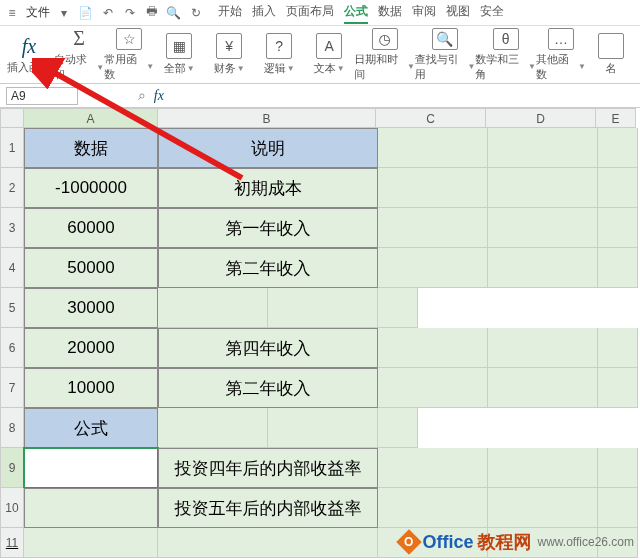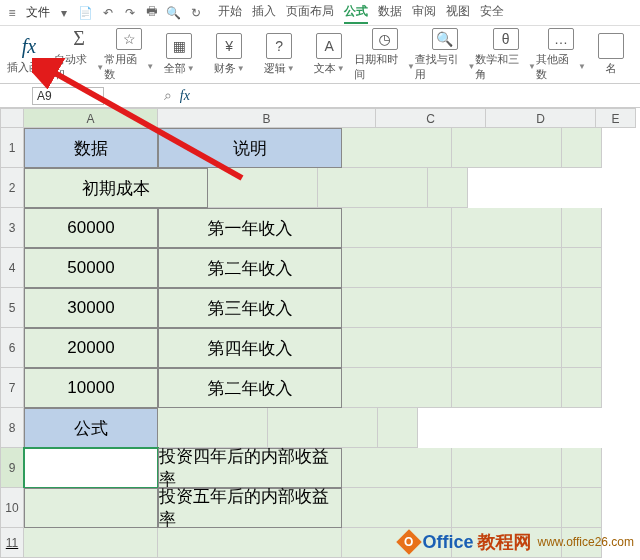--- a/index.html
+++ b/index.html
@@ -9,44 +9,44 @@
 .menubar .tabs{display:flex;gap:10px;margin-left:8px}
 .menubar .tab{color:#555;padding:2px 0}
 .menubar .tab.active{color:#2e9b5b;font-weight:bold;border-bottom:2px solid #2e9b5b}
 .ribbon{height:58px;background:#fff;border-bottom:1px solid #ccc;display:flex;align-items:center;padding:0 4px}
 .rbtn{display:flex;flex-direction:column;align-items:center;justify-content:center;min-width:50px;height:54px;font-size:11px;color:#555;gap:2px}
 .rbtn .ric{width:26px;height:26px;border:1px solid #888;border-radius:2px;display:flex;align-items:center;justify-content:center;font-size:14px;color:#555}
 .rbtn .lab{display:flex;align-items:center;gap:1px}
 .rbtn .dd{font-size:8px;color:#888}
 .fx{font-style:italic;font-family:serif;font-size:20px;color:#0c4a6e}
 .sigma{font-family:serif;font-size:20px;color:#555}
-.namebar{height:24px;border-bottom:1px solid #ccc;display:flex;align-items:center;padding-left:32px;gap:60px;font-size:12px}
+.namebar{height:24px;border-bottom:1px solid #ccc;display:flex;align-items:center;padding-left:6px;gap:60px;font-size:12px}
 .namebox{border:1px solid #bbb;width:72px;height:18px;padding:0 4px;display:flex;align-items:center;color:#333;background:#fff}
 .fxbar{display:flex;align-items:center;gap:8px;color:#888}
 .fxbar .m{font-size:14px}
 .grid{position:relative}
 .colhdrs{display:flex;height:20px}
 .rh-spacer{width:24px;border:1px solid #ccc;background:#eef0f0}
 .ch{border:1px solid #ccc;border-left:none;background:#eef0f0;text-align:center;font-size:12px;color:#555;line-height:20px}
 .chA{width:134px}.chB{width:218px}.chC{width:110px}.chD{width:110px}.chE{width:40px}
 .rows{}
 .row{display:flex;height:40px}
 .rowh{width:24px;border:1px solid #ccc;border-top:none;background:#eef0f0;text-align:center;font-size:12px;color:#555;display:flex;align-items:center;justify-content:center}
 .cell{border:1px solid #ccc;border-left:none;border-top:none;display:flex;align-items:center;justify-content:center;font-size:17px;color:#000;background:#e2efde}
-.cA{width:134px}.cB{width:184px}.cC{width:110px}.cD{width:110px}.cE{width:40px}
+.cA{width:134px}.cB{width:220px}.cC{width:110px}.cD{width:110px}.cE{width:40px}
 .hdr{background:#bcd0e8;border:1px solid #888}
 .box{border:1px solid #888}
 .sel{outline:2px solid #2e9b5b;outline-offset:-1px;background:#fff}
 .selhdr{background:#d9ead3}
 .arrow{position:absolute;top:58px;left:32px;width:230px;height:130px;pointer-events:none;z-index:50}
 .arrow svg{width:100%;height:100%}
 .wm{position:absolute;right:6px;bottom:6px;font-size:18px;color:#1a5fb4;font-weight:bold;display:flex;align-items:center;gap:4px}
 .wm .sq{width:18px;height:18px;background:#e8711a;color:#fff;display:flex;align-items:center;justify-content:center;transform:rotate(45deg)}
 .wm .sq span{transform:rotate(-45deg);font-size:12px}
-.wm .sub{font-size:12px;color:#a16207;font-weight:normal;margin-left:2px}
+.wm .sub{font-size:12px;color:#737373;font-weight:normal;margin-left:2px}
 </style>
 </head>
 <body>
 
 <div class="menubar">
   <span class="ico">≡</span>
   <span>文件</span>
   <span class="ico">▾</span>
   <span class="ico">📄</span>
   <span class="ico">↶</span>
@@ -172,20 +172,21 @@
       <div class="row">
         <div class="rowh">1</div>
         <div class="cell cA hdr">数据</div>
         <div class="cell cB hdr">说明</div>
         <div class="cell cC"></div>
         <div class="cell cD"></div>
         <div class="cell cE"></div>
       </div>
       <div class="row">
         <div class="rowh">2</div>
+        <div class="cell cA box">-1000000</div>
         <div class="cell cB box">初期成本</div>
         <div class="cell cC"></div>
         <div class="cell cD"></div>
         <div class="cell cE"></div>
       </div>
       <div class="row">
         <div class="rowh">3</div>
         <div class="cell cA box">60000</div>
         <div class="cell cB box">第一年收入</div>
         <div class="cell cC"></div>
@@ -196,21 +197,20 @@
         <div class="rowh">4</div>
         <div class="cell cA box">50000</div>
         <div class="cell cB box">第二年收入</div>
         <div class="cell cC"></div>
         <div class="cell cD"></div>
         <div class="cell cE"></div>
       </div>
       <div class="row">
         <div class="rowh">5</div>
         <div class="cell cA box">30000</div>
-        <div class="cell cB box">第三年收入</div>
         <div class="cell cC"></div>
         <div class="cell cD"></div>
         <div class="cell cE"></div>
       </div>
       <div class="row">
         <div class="rowh">6</div>
         <div class="cell cA box">20000</div>
         <div class="cell cB box">第四年收入</div>
         <div class="cell cC"></div>
         <div class="cell cD"></div>

